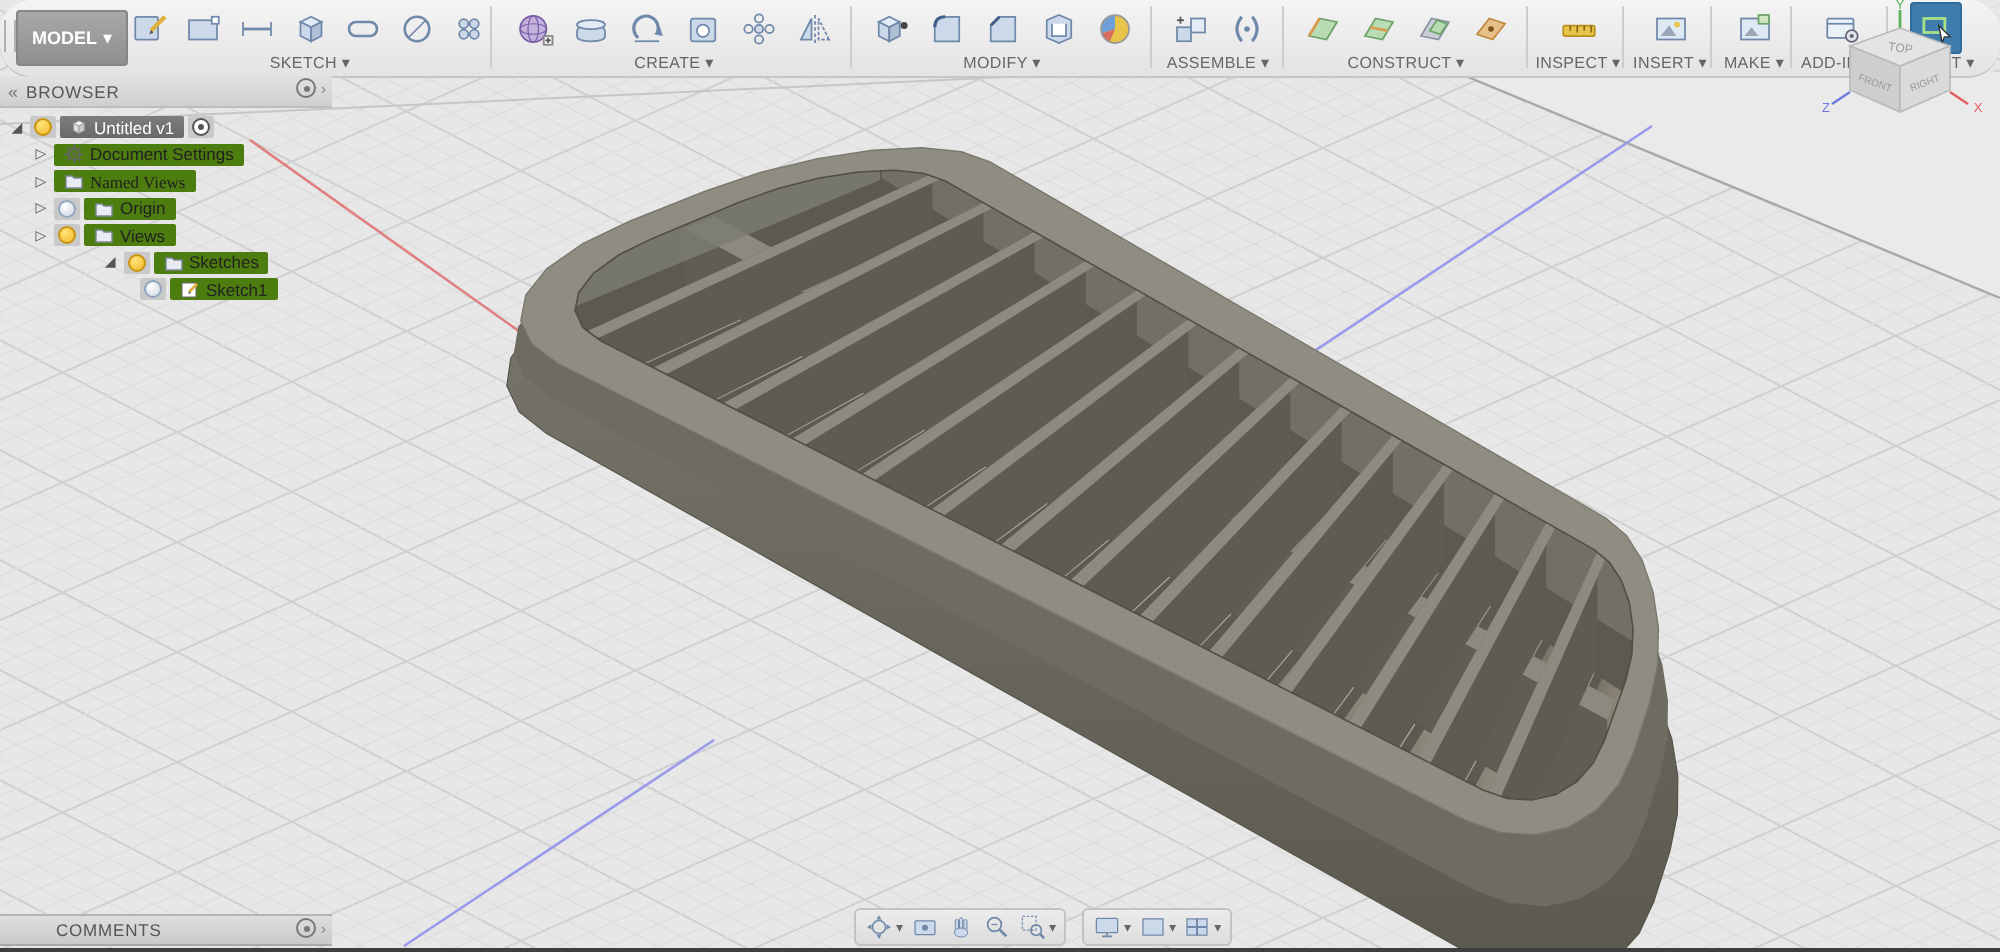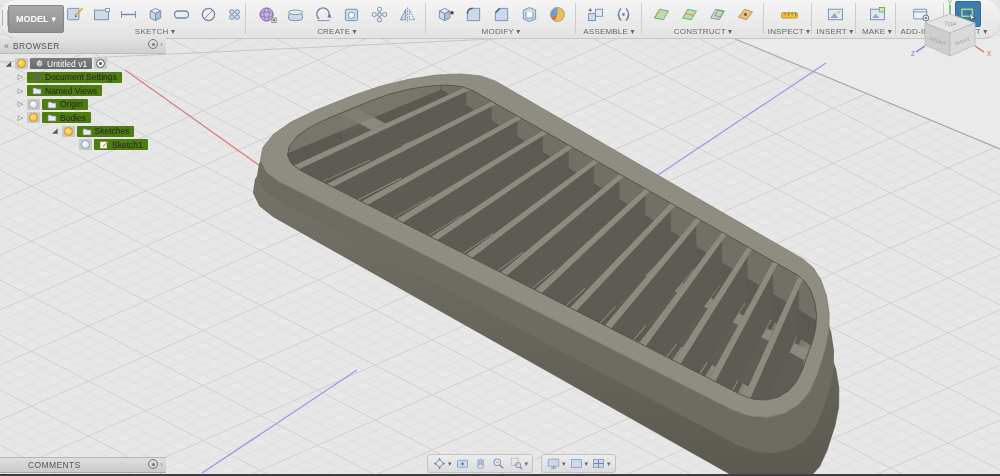--- a/index.html
+++ b/index.html
@@ -505,21 +505,21 @@
                   <line x1="4.2" y1="4.2" x2="7" y2="7"></line>
                   <line x1="17" y1="17" x2="19.8" y2="19.8"></line>
                   <line x1="4.2" y1="19.8" x2="7" y2="17"></line>
                   <line x1="17" y1="7" x2="19.8" y2="4.2"></line>
                 </g>
               </svg>
             </span>
             <span>Document Settings</span>
           </span>
         </div>
-        <div class="trow" style="padding-left: 16px;">
+        <div class="trow" style="padding-left: 16px; font-family: Liberation Serif, serif;">
           <span class="tri">▷</span>
           <span class="pill">
             <span style="display:inline-flex">
               <svg width="10" height="9" viewBox="0 0 20 18">
                 <path d="M2,4 L8,4 L10,6 L18,6 L18,16 L2,16 Z" fill="#e8ecf2" stroke="#7c8699" stroke-width="1.4"></path>
               </svg>
             </span>
             <span>Named Views</span>
           </span>
         </div>
@@ -541,38 +541,38 @@
           <span class="tri">▷</span>
           <span class="chip">
             <span class="bulb on"></span>
           </span>
           <span class="pill">
             <span style="display:inline-flex">
               <svg width="10" height="9" viewBox="0 0 20 18">
                 <path d="M2,4 L8,4 L10,6 L18,6 L18,16 L2,16 Z" fill="#e8ecf2" stroke="#7c8699" stroke-width="1.4"></path>
               </svg>
             </span>
-            <span>Bodies</span>
+            <span>Views</span>
           </span>
         </div>
         <div class="trow" style="padding-left: 19px; justify-content: center;">
           <span class="tri">◢</span>
           <span class="chip">
             <span class="bulb on"></span>
           </span>
           <span class="pill">
             <span style="display:inline-flex">
               <svg width="10" height="9" viewBox="0 0 20 18">
                 <path d="M2,4 L8,4 L10,6 L18,6 L18,16 L2,16 Z" fill="#e8ecf2" stroke="#7c8699" stroke-width="1.4"></path>
               </svg>
             </span>
             <span>Sketches</span>
           </span>
         </div>
-        <div class="trow" style="padding-left: 68px;">
+        <div class="trow" style="padding-left: 32px; margin-left: 27px;">
           <span class="tri"></span>
           <span class="chip">
             <span class="bulb off"></span>
           </span>
           <span class="pill">
             <span style="display:inline-flex">
               <svg width="10" height="10" viewBox="0 0 20 20">
                 <rect x="2" y="3" width="14" height="14" fill="#fff" stroke="#666"></rect>
                 <line x1="9" y1="12" x2="17" y2="4" stroke="#e0b13e" stroke-width="3"></line>
                 <polygon points="8,14 11,13 9.5,11.5" fill="#444"></polygon>

